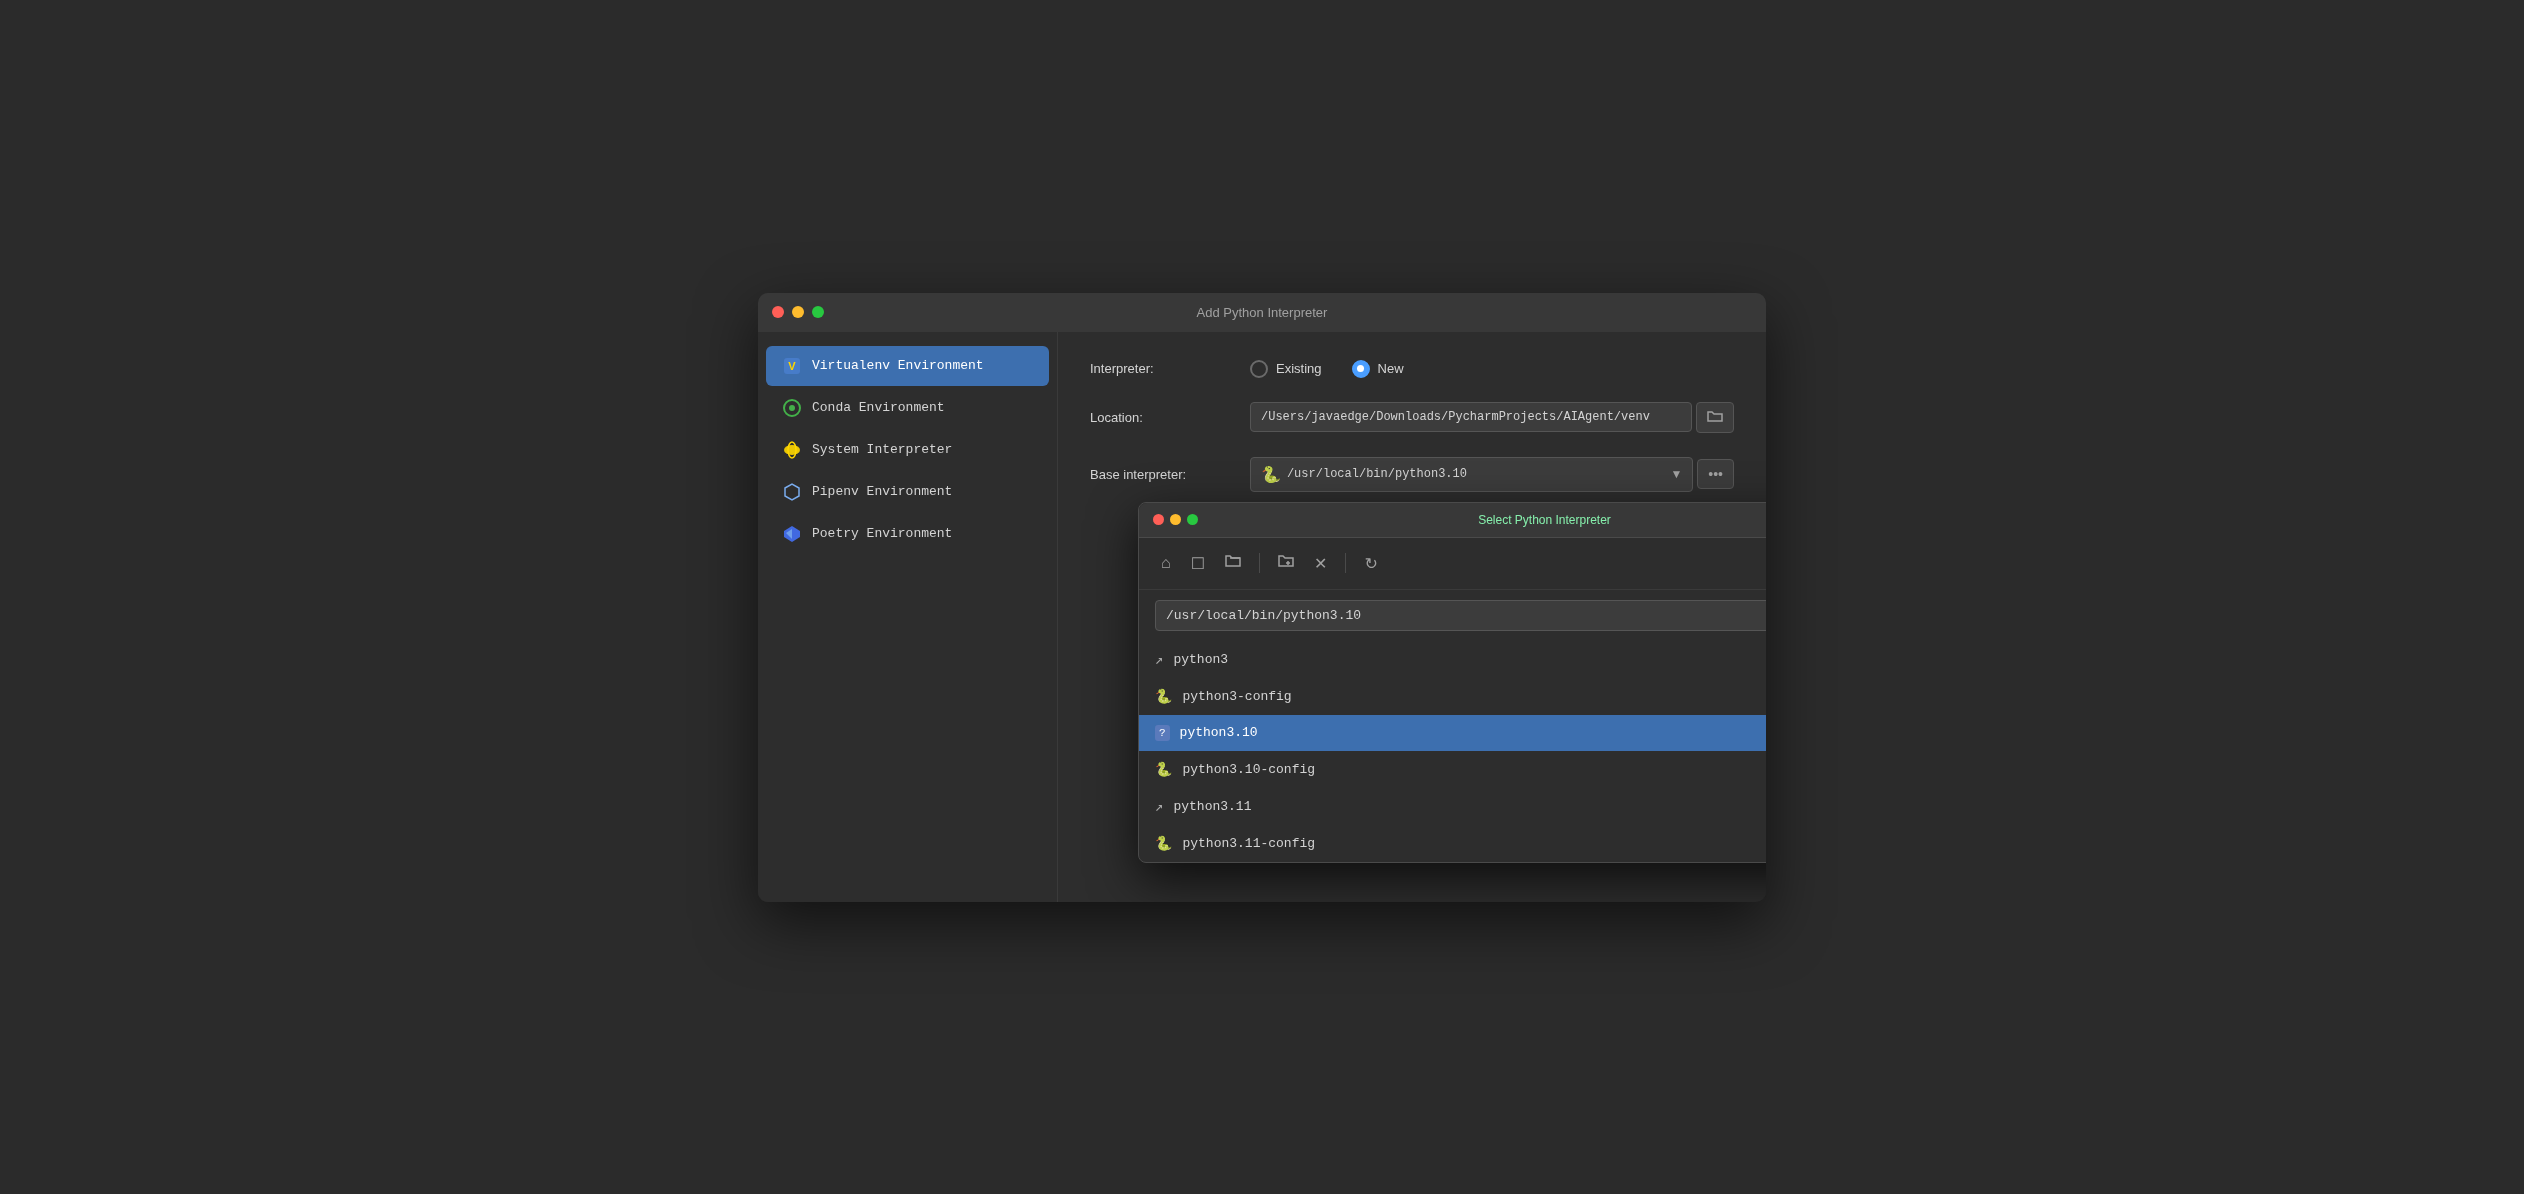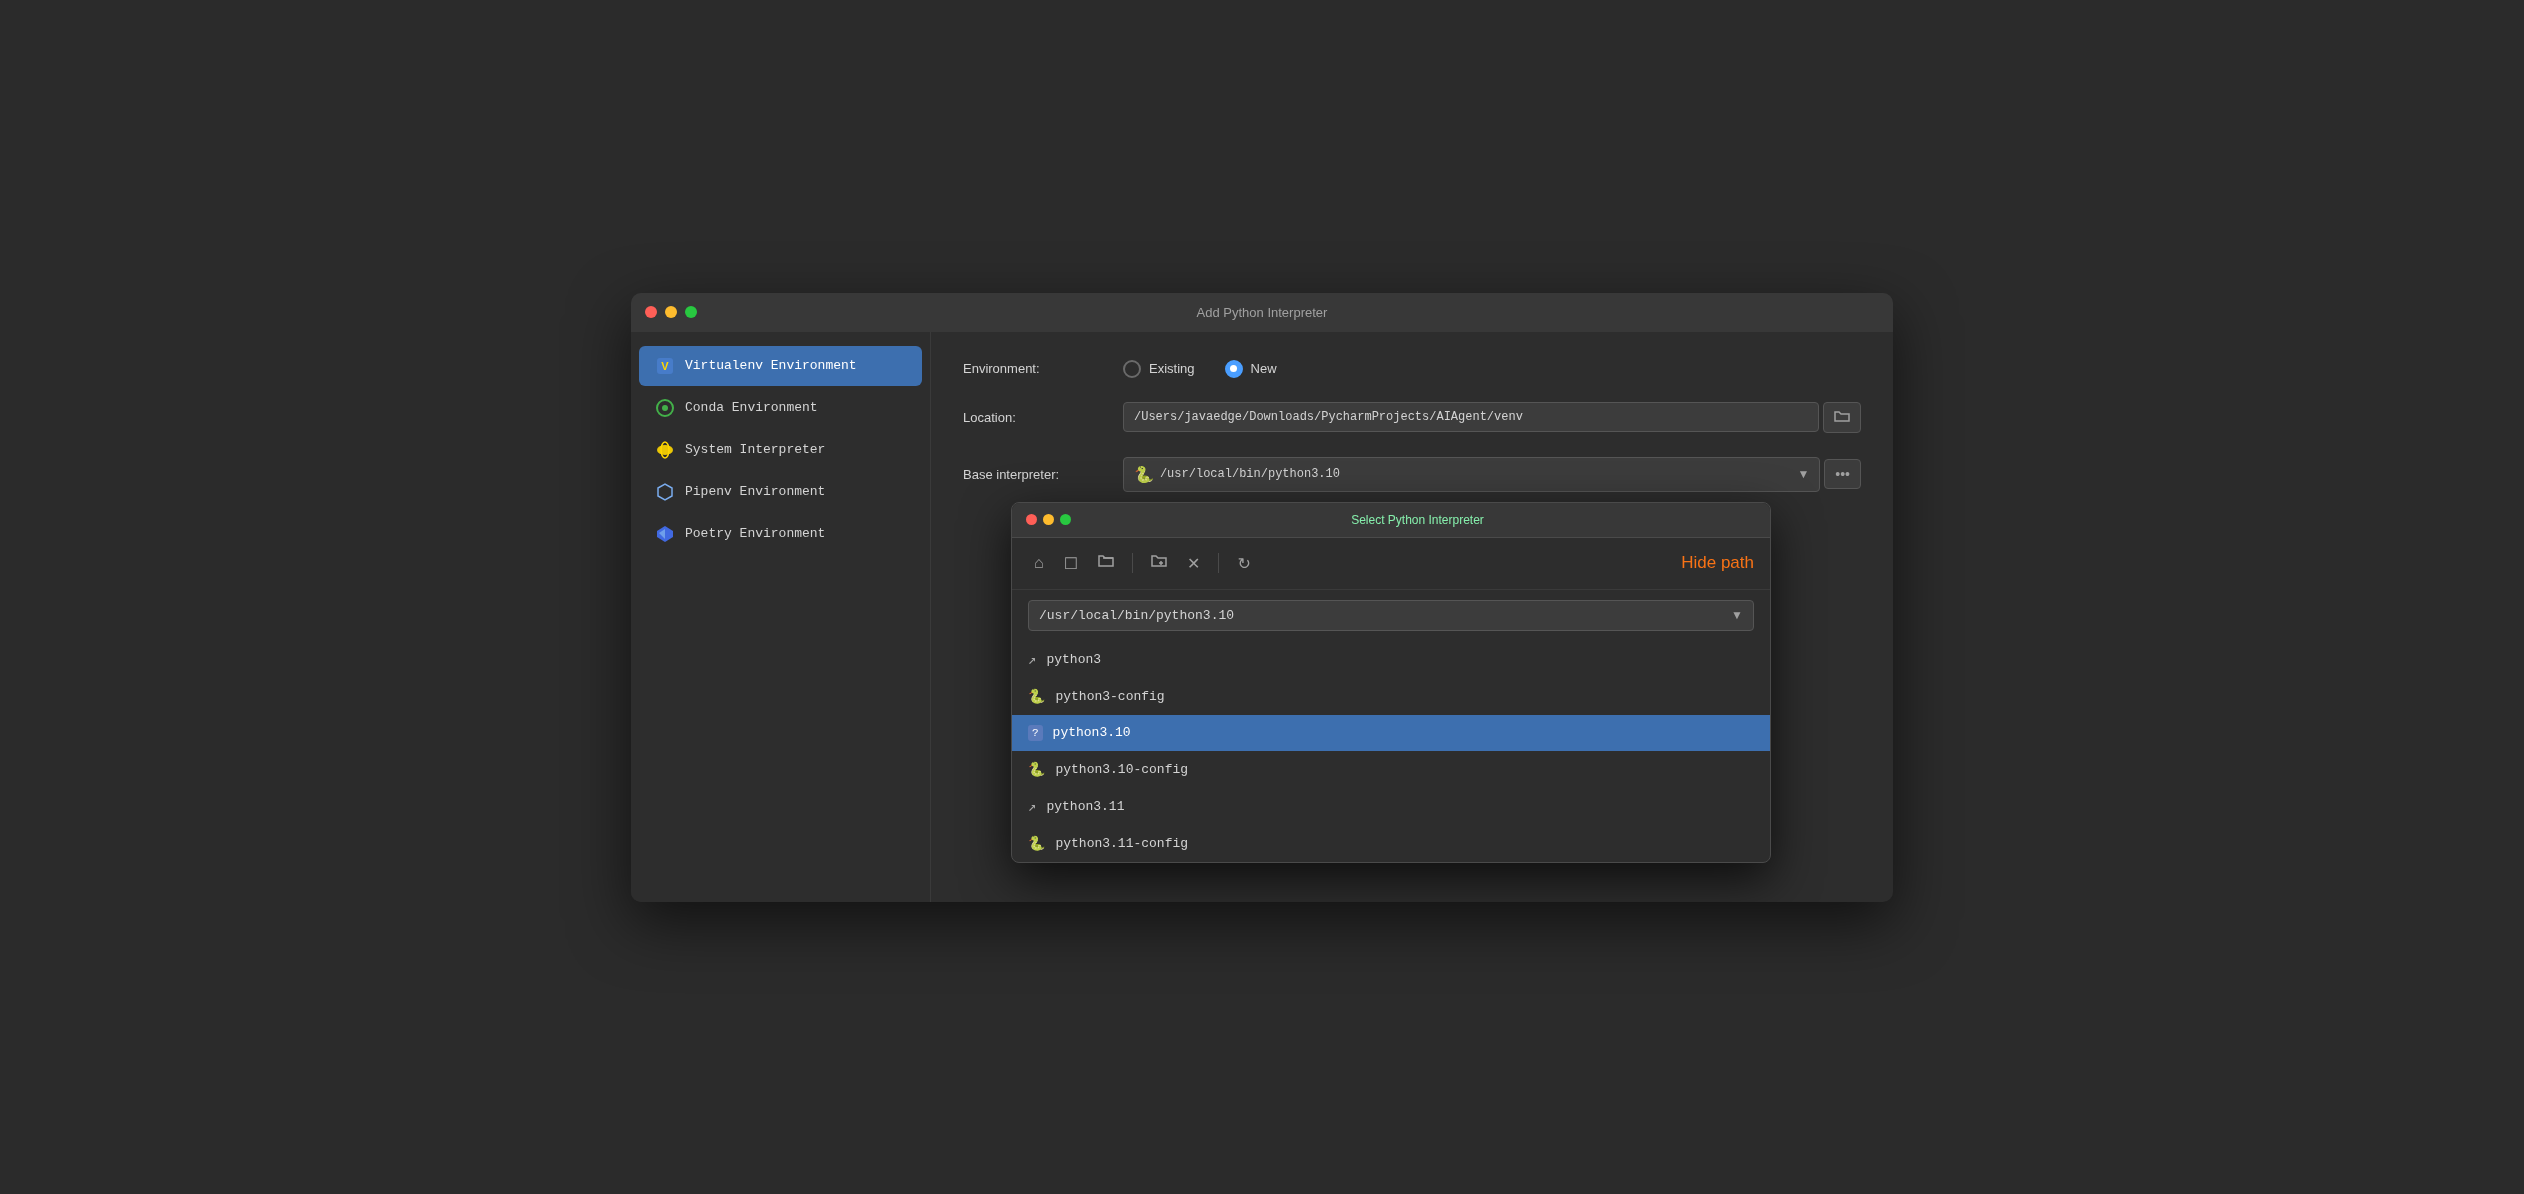--- a/index.html
+++ b/index.html
@@ -7,21 +7,21 @@
       background: #2b2b2b;
       font-family: -apple-system, BlinkMacSystemFont, 'Segoe UI', sans-serif;
       font-size: 14px;
       color: #d4d4d4;
       display: flex;
       justify-content: center;
       align-items: center;
       min-height: 100vh;
     }
     .window {
-      width: 1262px;
+      width: 1008px;
       background: #2d2d2d;
       border-radius: 10px;
       overflow: hidden;
       box-shadow: 0 20px 60px rgba(0,0,0,0.6);
       position: relative;
     }
     .title-bar {
       background: #383838;
       padding: 12px 16px;
       display: flex;
@@ -364,21 +364,21 @@
             <polygon points="10,5 10,15 4,9" fill="#7aacee" opacity="0.8"></polygon>
           </svg>
         </div>
         <span class="sidebar-label">Poetry Environment</span>
       </div>
     </div>
 
     <div class="right-panel">
 
       <div class="form-row">
-        <span class="form-label">Environment:</span>
+        <span class="form-label">Interpreter:</span>
         <div class="radio-group">
           <div class="radio-option">
             <div class="radio-circle"></div>
             <span class="radio-label">Existing</span>
           </div>
           <div class="radio-option">
             <div class="radio-circle checked"></div>
             <span class="radio-label">New</span>
           </div>
         </div>

